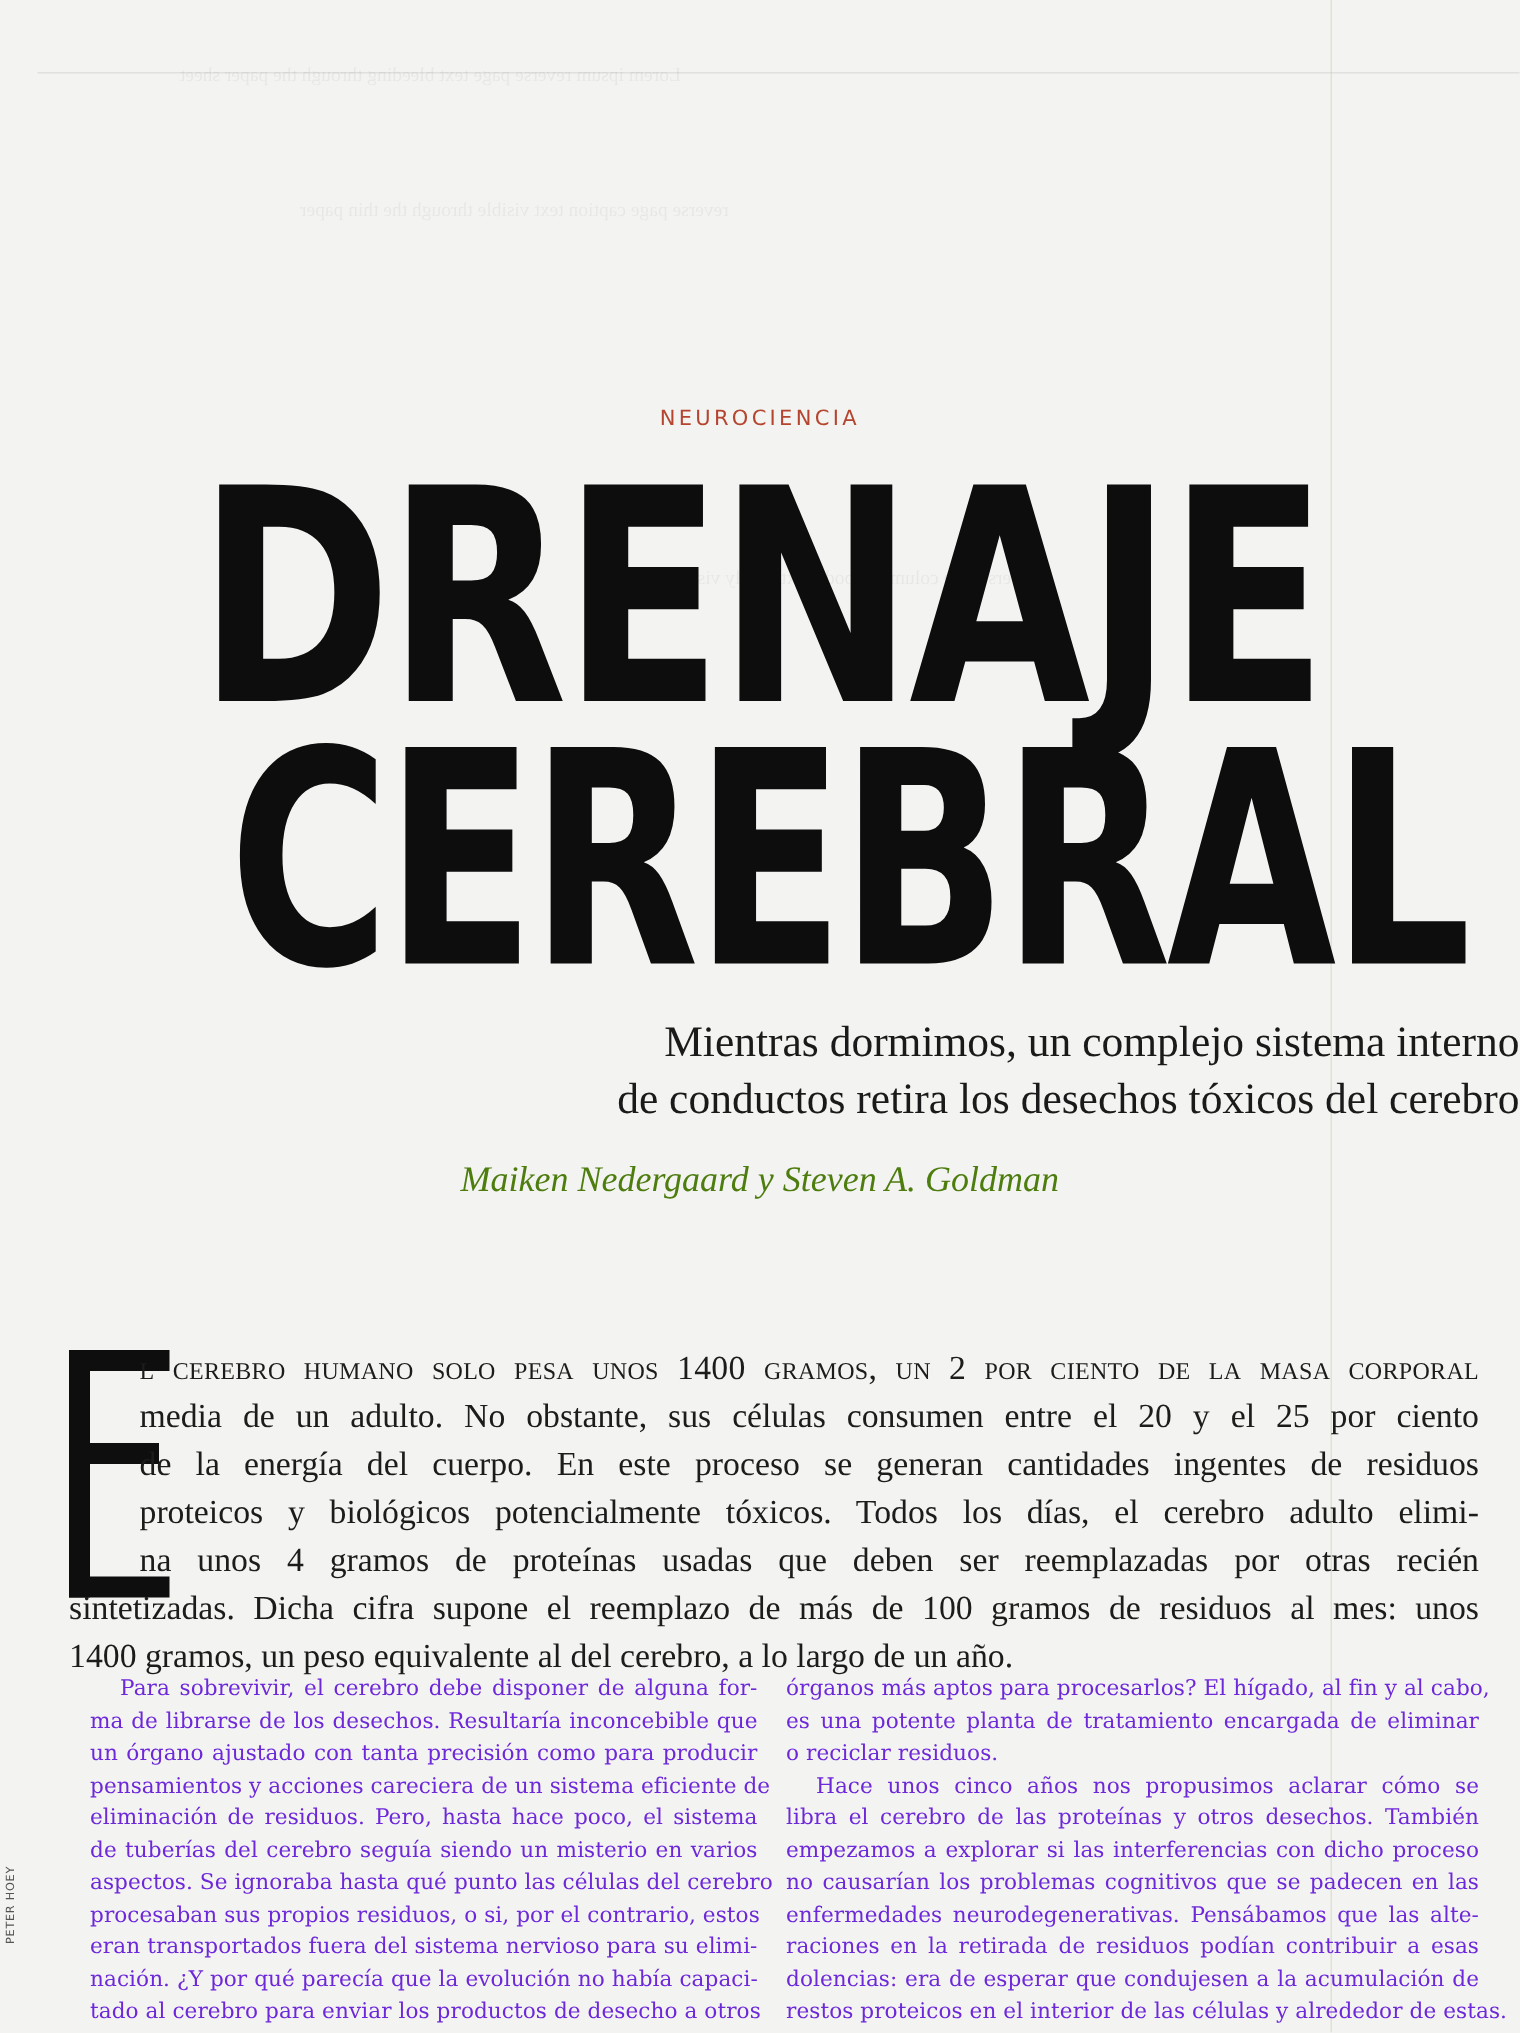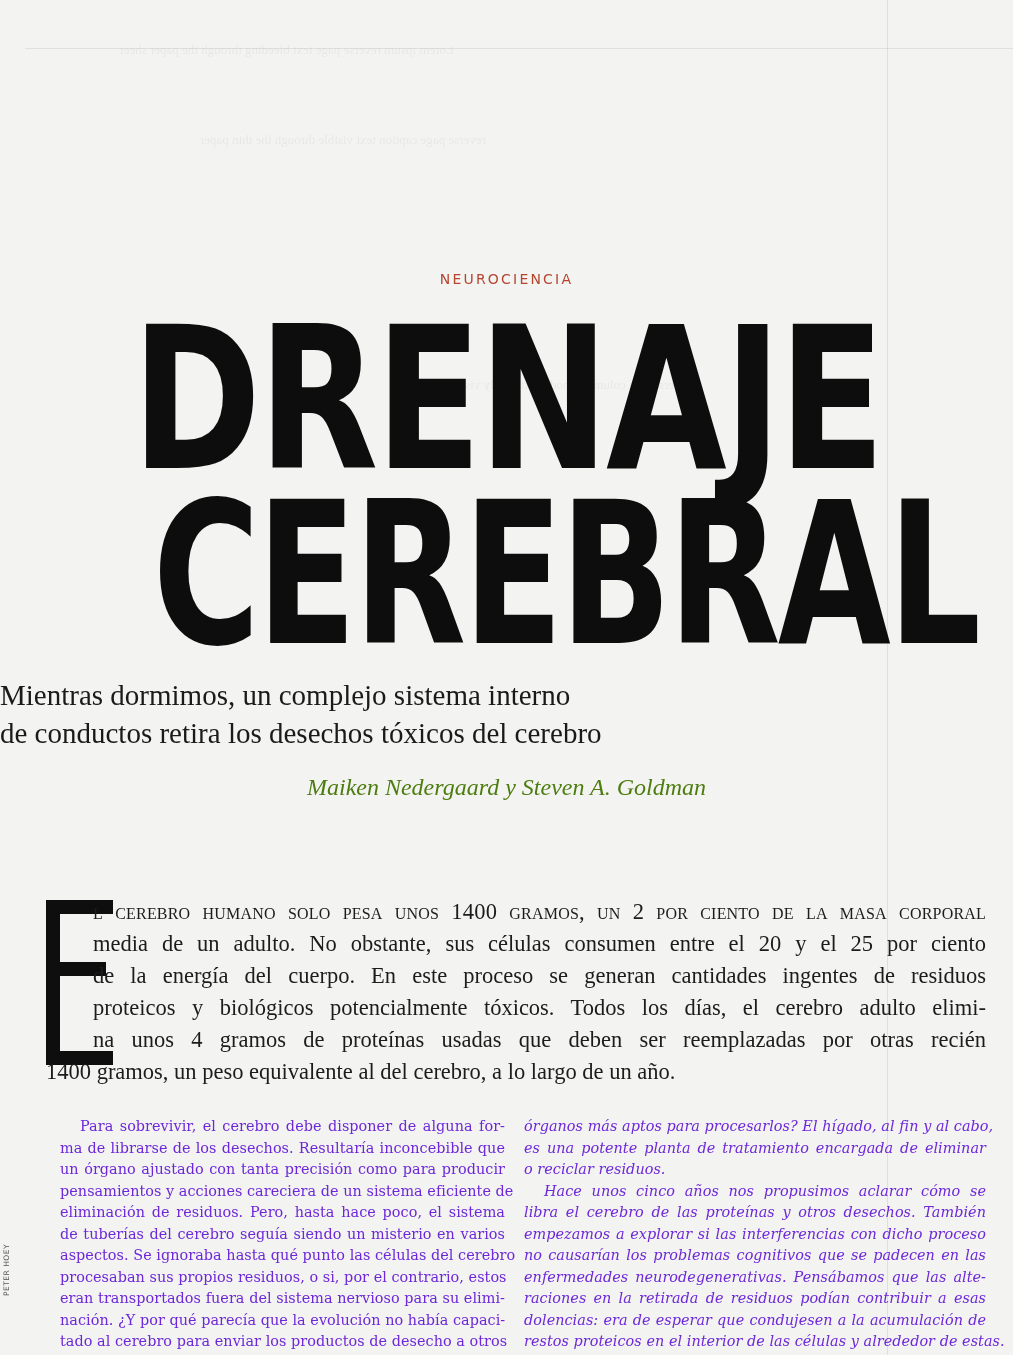--- a/index.html
+++ b/index.html
@@ -25,21 +25,21 @@
     font-family: "DejaVu Sans", sans-serif; font-weight: bold; color: #0d0d0e;
     line-height: 1; white-space: nowrap;
   }
   .title .t { display: inline-block; transform-origin: center top; }
   .title-1 { top: 301px; font-size: 200px; }
   .title-1 .t { transform: scale(0.78, 0.99); letter-spacing: -4px; }
   .title-2 { top: 476px; font-size: 200px; }
   .title-2 .t { transform: scale(0.73, 0.99); letter-spacing: -4px; }
 
   .subtitle {
-    position: absolute; left: 0; width: 1013px; top: 676px; text-align: left;
+    position: absolute; left: 0; width: 1013px; top: 676px; text-align: right;
     font-family: "Liberation Serif", serif; font-size: 29px; line-height: 38px; color: #1a1a1a;
   }
   .subtitle span { display: block; }
   .byline {
     position: absolute; left: 0; width: 1013px; top: 774px; text-align: center;
     font-family: "Liberation Serif", serif; font-style: italic; font-size: 24px; color: #4d7c0f;
   }
 
   .lead {
     position: absolute; left: 46px; top: 896px; width: 940px;
@@ -60,21 +60,21 @@
 
   .col {
     position: absolute; top: 1116px;
     font-family: "DejaVu Serif", serif; font-size: 14.4px; line-height: 21.5px; color: #6d28d9;
     letter-spacing: 0.05px;
   }
   .col .line { display: block; white-space: nowrap; text-align: justify; text-align-last: justify; }
   .col .last { text-align-last: left; }
   .col .para-start { padding-left: 20px; }
   .col-left { left: 60px; width: 445px; }
-  .col-right { left: 524px; width: 462px; font-style: italic; }
+  .col-right { left: 524px; width: 462px; }
 
   .credit {
     position: absolute; left: 2px; top: 1296px; width: 56px; transform: rotate(-90deg); transform-origin: left top;
     font-family: "DejaVu Sans", sans-serif; font-size: 7.5px; letter-spacing: 0.5px; color: #555;
   }
 </style>
 </head>
 <body>
 
 <div class="page">
@@ -107,20 +107,21 @@
     <div class="arm a2"></div>
     <div class="arm a3"></div>
   </div>
 
   <div class="lead">
     <span class="line indent sc">l cerebro humano solo pesa unos 1400 gramos, un 2 por ciento de la masa corporal</span>
     <span class="line indent">media de un adulto. No obstante, sus células consumen entre el 20 y el 25 por ciento</span>
     <span class="line indent">de la energía del cuerpo. En este proceso se generan cantidades ingentes de residuos</span>
     <span class="line indent">proteicos y biológicos potencialmente tóxicos. Todos los días, el cerebro adulto elimi-</span>
     <span class="line indent">na unos 4 gramos de proteínas usadas que deben ser reemplazadas por otras recién</span>
+    <span class="line">sintetizadas. Dicha cifra supone el reemplazo de más de 100 gramos de residuos al mes: unos</span>
     <span class="line last">1400 gramos, un peso equivalente al del cerebro, a lo largo de un año.</span>
   </div>
 
   <div class="col col-left">
     <span class="line para-start">Para sobrevivir, el cerebro debe disponer de alguna for-</span>
     <span class="line">ma de librarse de los desechos. Resultaría inconcebible que</span>
     <span class="line">un órgano ajustado con tanta precisión como para producir</span>
     <span class="line">pensamientos y acciones careciera de un sistema eficiente de</span>
     <span class="line">eliminación de residuos. Pero, hasta hace poco, el sistema</span>
     <span class="line">de tuberías del cerebro seguía siendo un misterio en varios</span>

